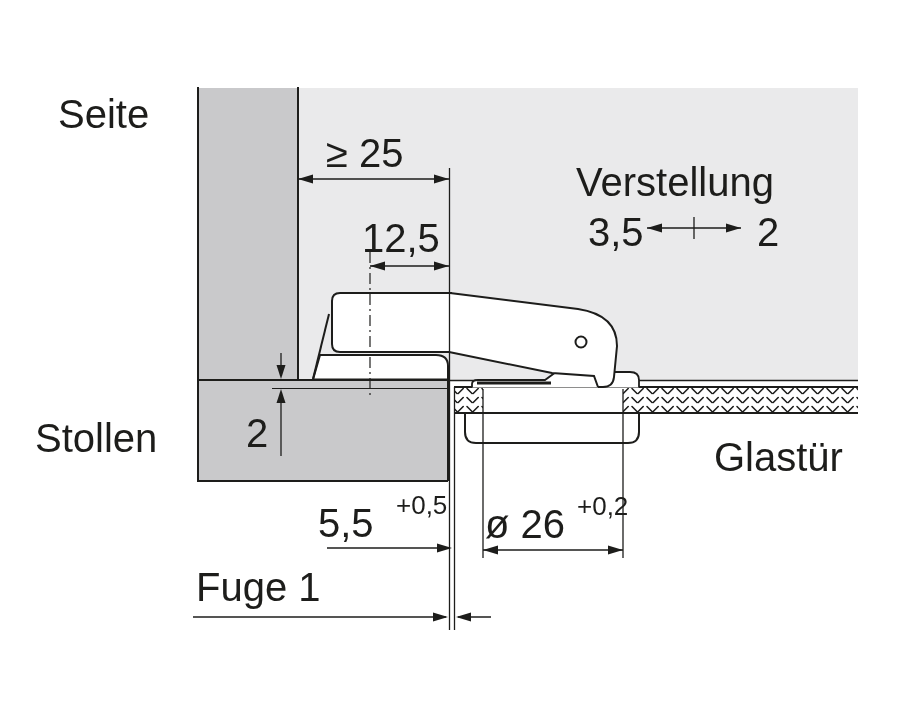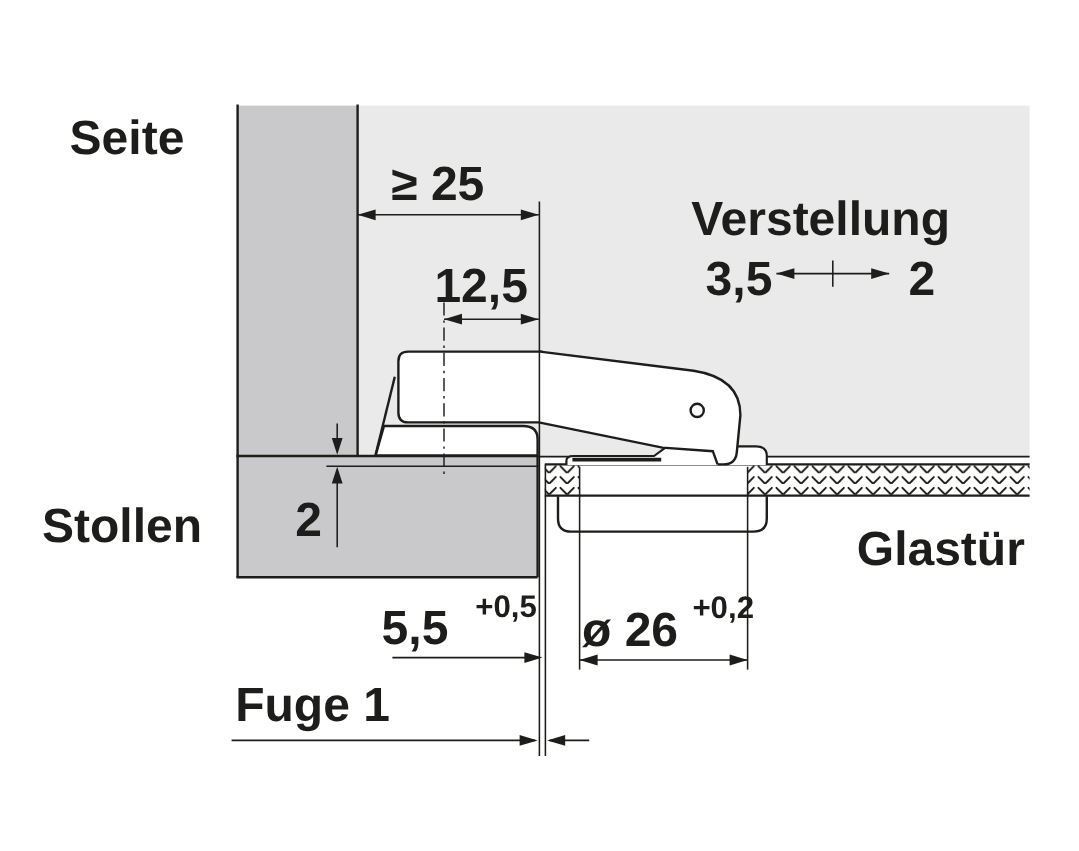--- a/index.html
+++ b/index.html
@@ -1,17 +1,17 @@
 <!DOCTYPE html>
 <html><head>
 <meta charset="utf-8">
 <style>
   html,body{margin:0;padding:0;background:#fff;}
   .page{position:relative;width:899px;height:709px;background:#ffffff;overflow:hidden;
-        font-family:"Liberation Sans", sans-serif;font-weight:bold;}
+        font-family:"Liberation Sans", sans-serif;}
   svg{position:absolute;left:0;top:0;}
   text{fill:#1d1d1b;}
   .lbl{font-size:40px;}
   .dim{font-size:40px;}
   .sup{font-size:26px;}
 </style>
 </head>
 <body>
 
 <div class="page">

